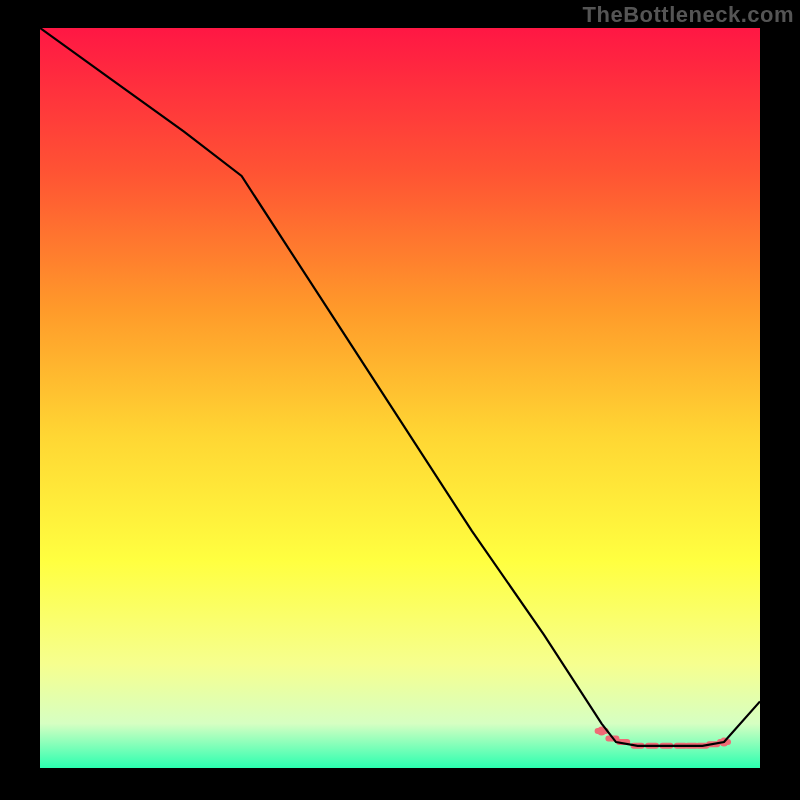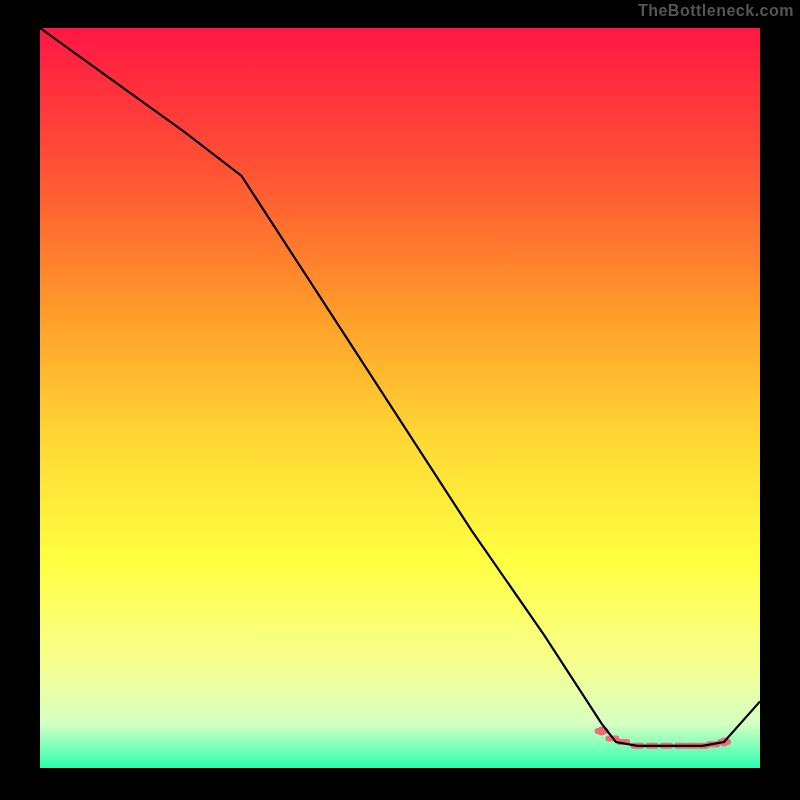--- a/index.html
+++ b/index.html
@@ -15,21 +15,21 @@
     position: relative;
     width: 800px;
     height: 800px;
     background: #000;
   }
   .watermark {
     position: absolute;
     top: 2px;
     right: 6px;
     color: #555;
-    font-size: 16px;
+    font-size: 22px;
     font-weight: 600;
     letter-spacing: 0.5px;
     z-index: 10;
   }
   .plot-container {
     position: absolute;
     left: 40px;
     top: 28px;
     width: 720px;
     height: 740px;

